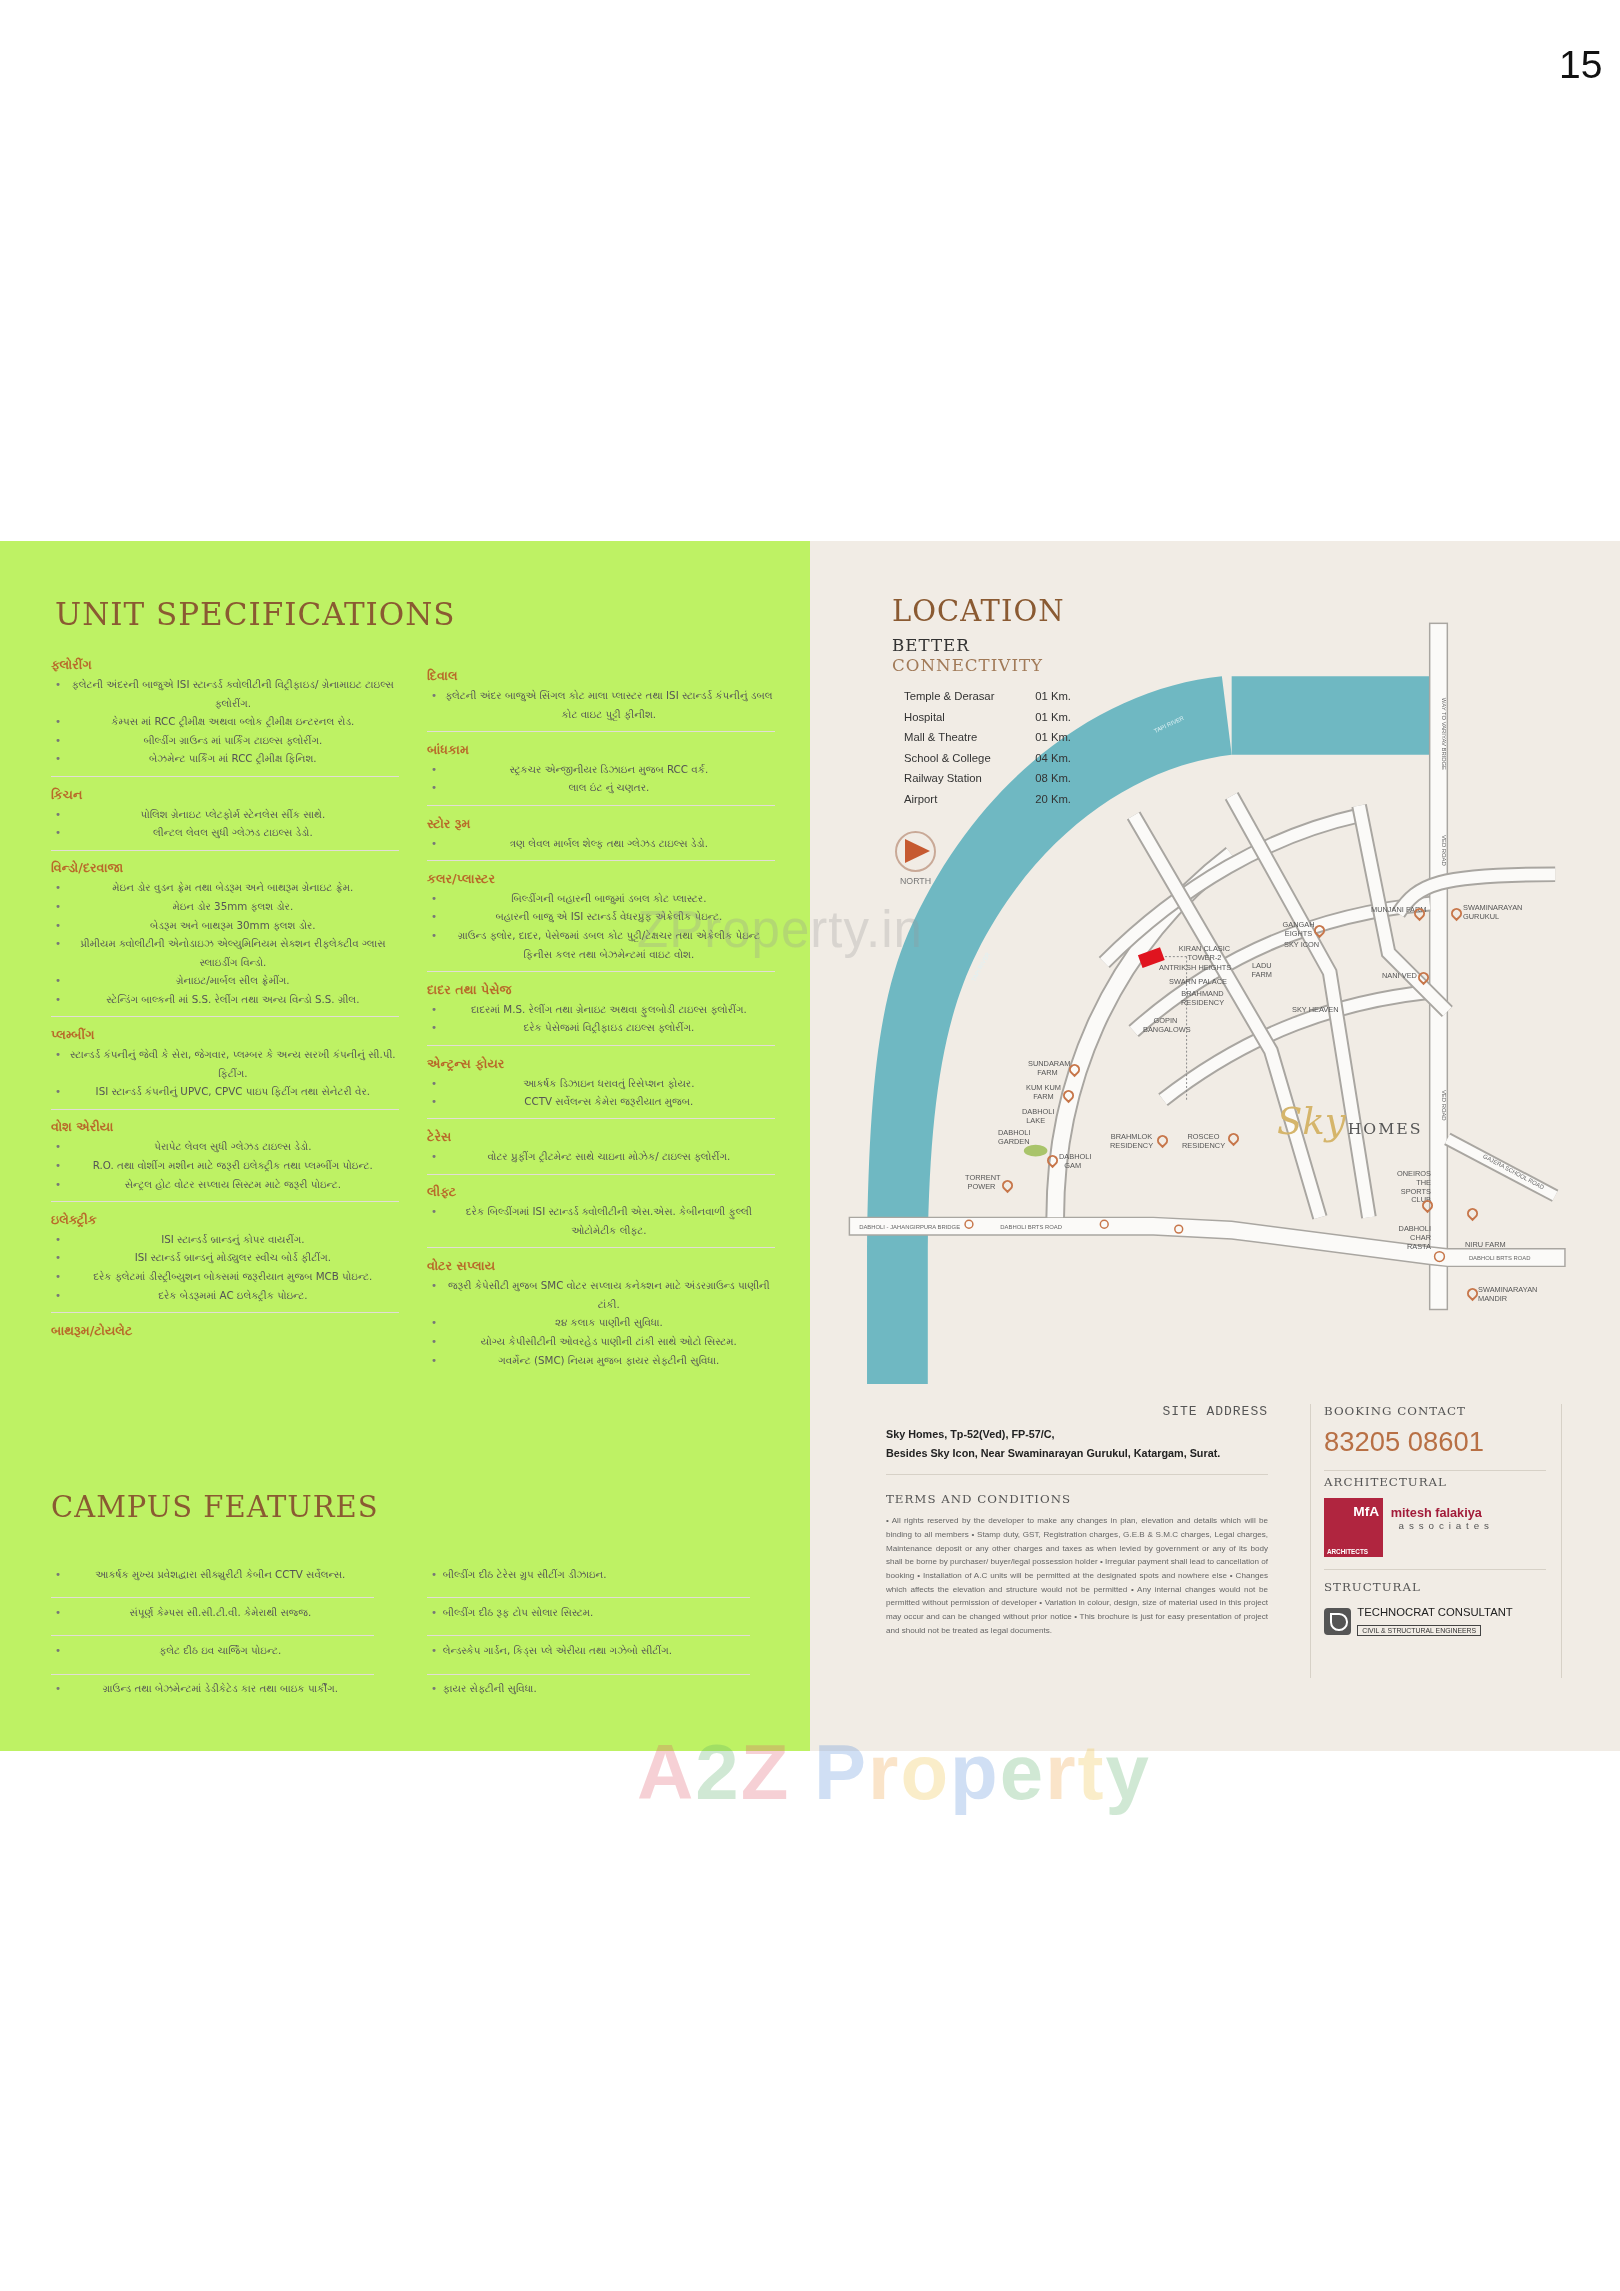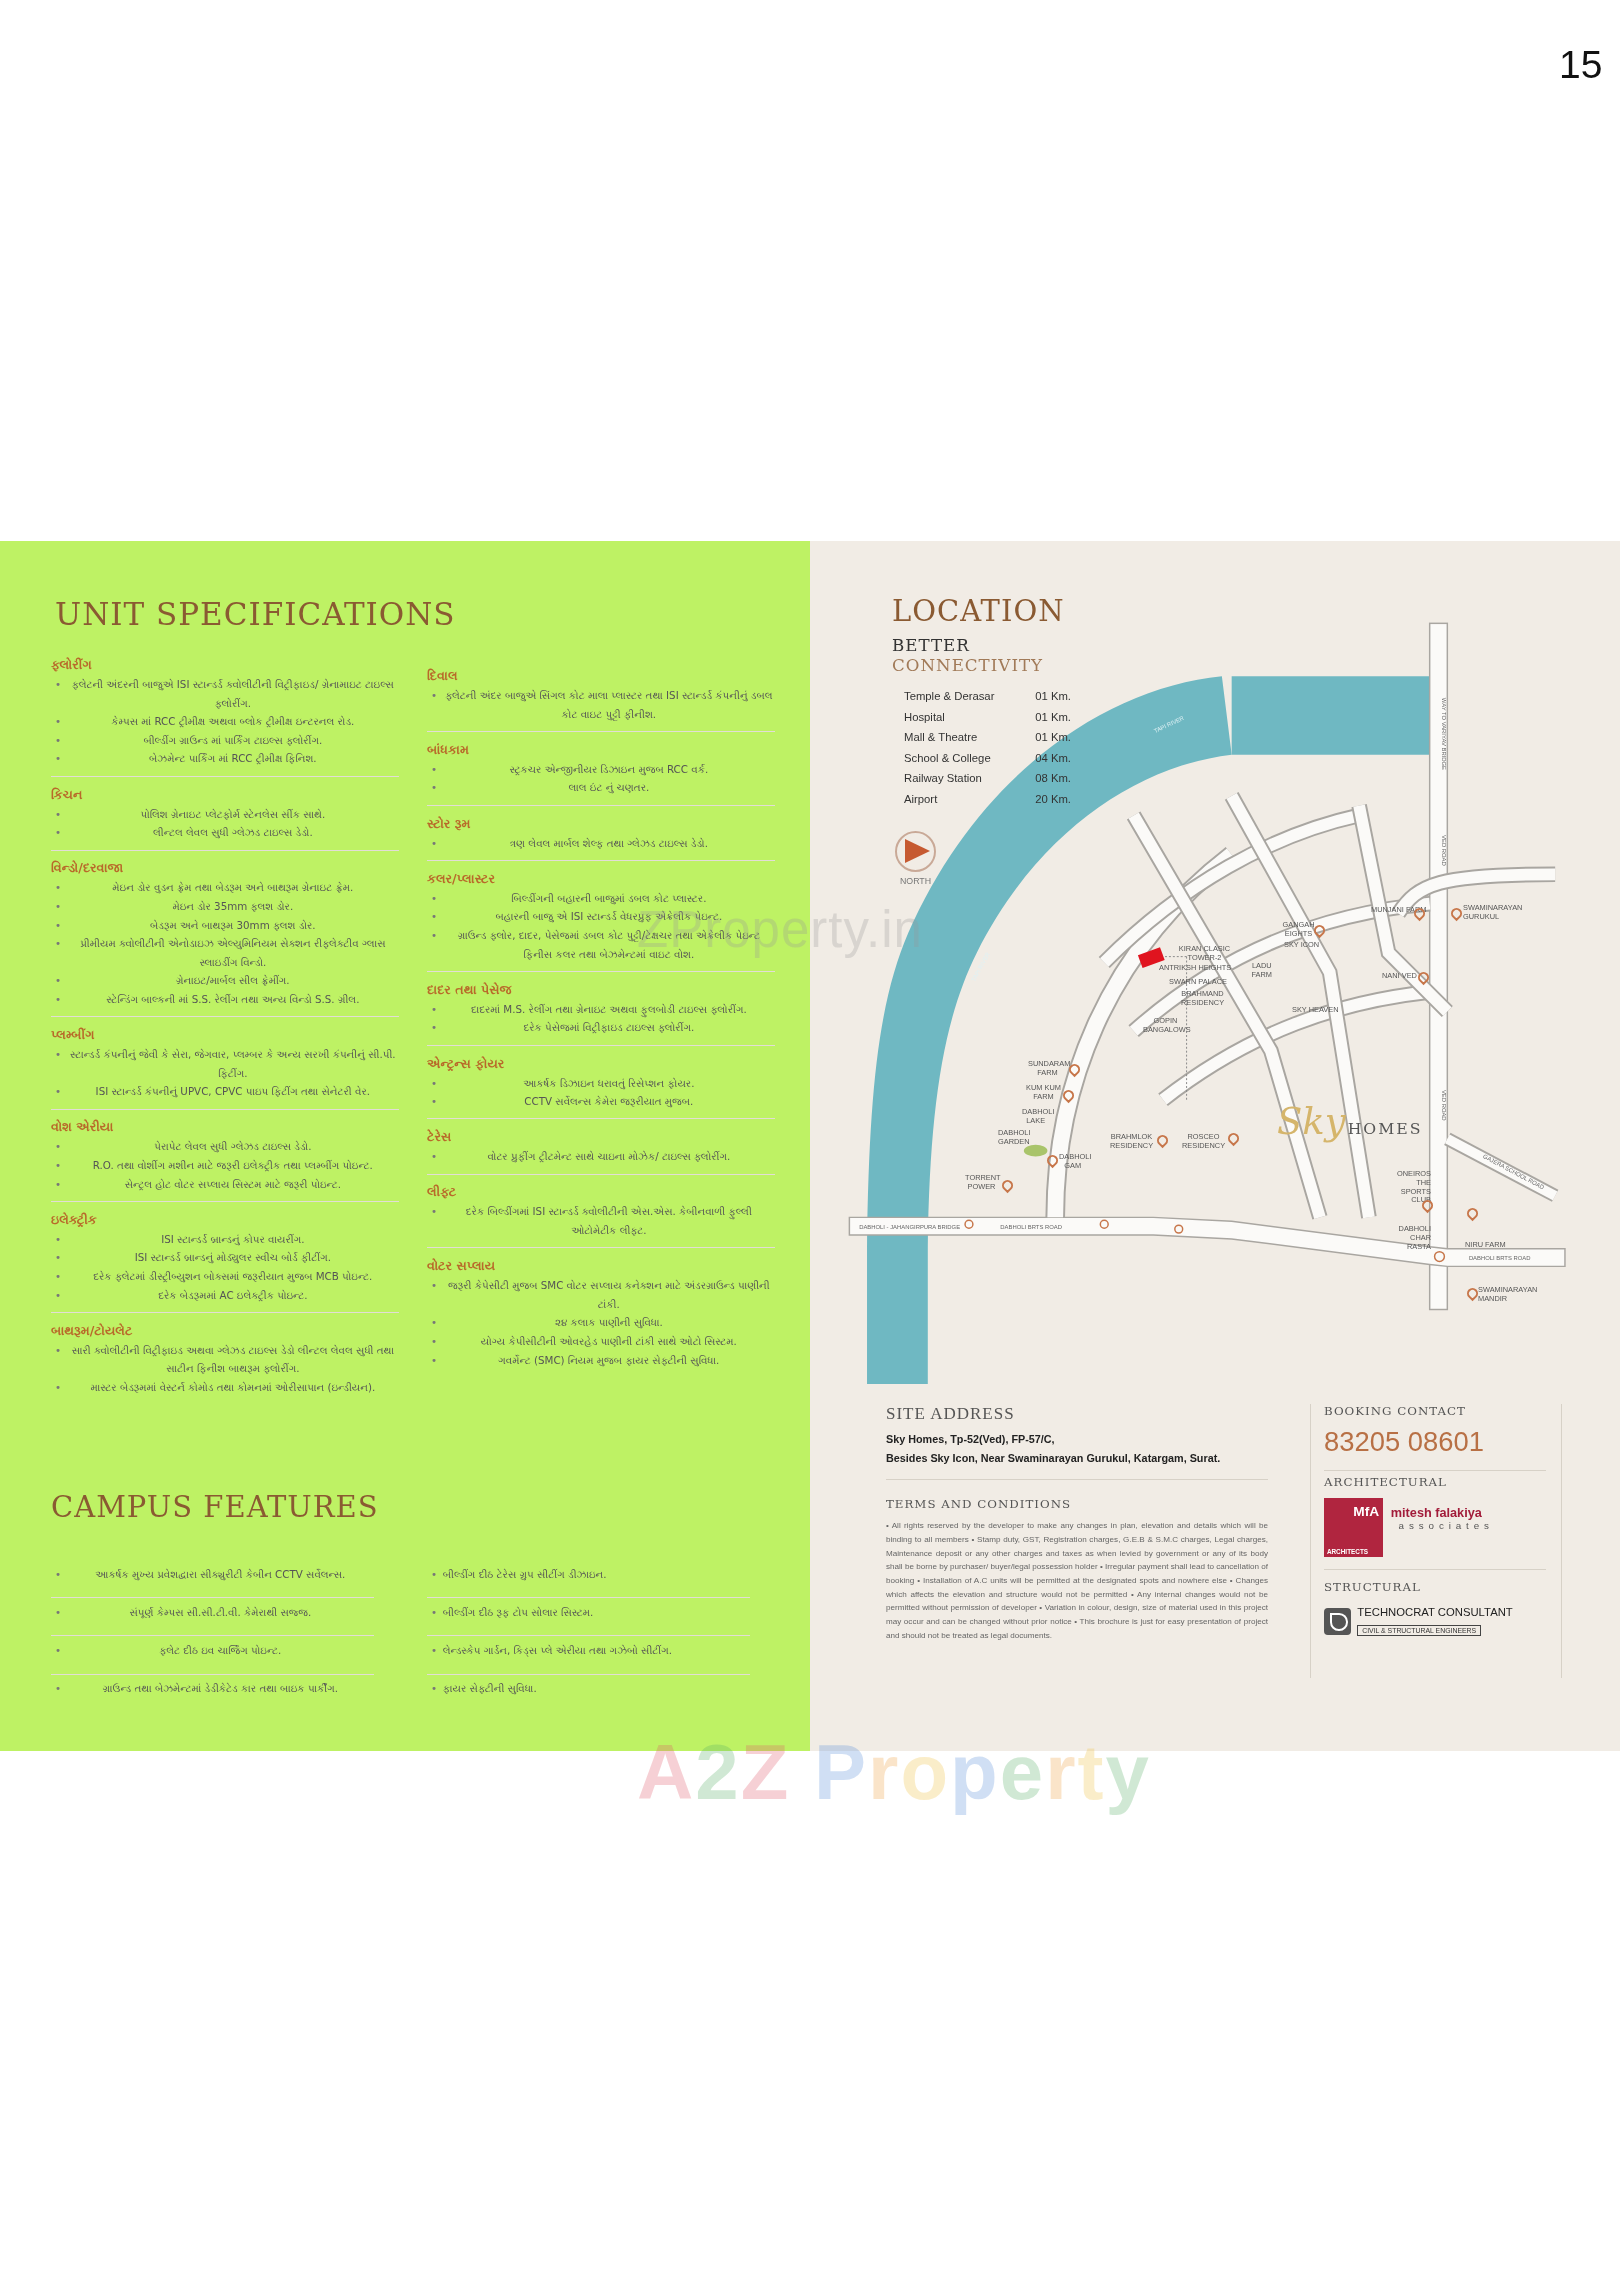--- a/index.html
+++ b/index.html
@@ -36,21 +36,21 @@
   .north-circle{width:37px;height:37px;border:2px solid #c9a997;border-radius:50%;margin:0 auto;position:relative;}
   .north-arrow{position:absolute;left:7.8px;top:5.9px;width:0;height:0;border-top:12.7px solid transparent;border-bottom:12.7px solid transparent;border-left:25.5px solid #c65a31;}
   .north-label{font-family:"Liberation Sans",sans-serif;font-size:8.8px;color:#777;margin-top:3.9px;}
   .map{position:absolute;left:0;top:0;width:811px;height:843px;}
   .maplabel{position:absolute;font-family:"Liberation Sans",sans-serif;font-size:7.4px;color:#555;text-transform:uppercase;line-height:8.8px;text-align:center;}
   .pin{position:absolute;width:6.9px;height:6.9px;border:2px solid #c7764a;border-radius:50% 50% 50% 0;transform:rotate(-45deg);}
   .sky-logo{position:absolute;left:467px;top:559px;}
   .sky-script{font-family:"DejaVu Serif",serif;font-style:italic;font-size:37px;color:#d5b56b;}
   .sky-homes{font-family:"DejaVu Serif",serif;font-size:15.7px;color:#555;letter-spacing:2px;margin-left:2px;}
   .site-block{position:absolute;left:76px;top:863px;width:382px;}
-  .site-h{font-family:Liberation Serif, serif;font-size:17px;color:#555;letter-spacing:1px;}
+  .site-h{font-family:Liberation Mono, monospace;font-size:13px;color:#555;letter-spacing:1px;text-align:right;}
   .site-addr{font-family:"Liberation Sans",sans-serif;font-size:10.8px;font-weight:bold;color:#222;line-height:19.6px;margin-top:5.9px;padding-bottom:9.8px;border-bottom:1px solid #d7d1c7;}
   .terms-h{font-family:"DejaVu Serif",serif;font-size:11.8px;color:#555;letter-spacing:1px;margin-top:17.6px;}
   .terms{font-family:"Liberation Sans",sans-serif;font-size:8.1px;color:#666;line-height:13.7px;text-align:justify;margin-top:7.8px;}
   .vline{position:absolute;left:500px;top:863px;width:1px;height:274px;background:#d7d1c7;}
   .vline2{position:absolute;left:751px;top:863px;width:1px;height:274px;background:#d7d1c7;}
   .book-h{font-family:"DejaVu Serif",serif;font-size:11.8px;color:#555;letter-spacing:1px;}
   .phone{font-family:"Liberation Sans",sans-serif;font-size:27.4px;color:#b87045;margin-top:7.8px;padding-bottom:11.8px;border-bottom:1px solid #d7d1c7;}
   .arch-h{font-family:"DejaVu Serif",serif;font-size:11.8px;color:#555;letter-spacing:1px;margin-top:4px;}
   .mfa{display:flex;align-items:flex-start;margin-top:9.8px;padding-bottom:11.8px;border-bottom:1px solid #d7d1c7;}
   .mfa-box{width:59px;height:59px;background:#b0253f;position:relative;}
@@ -127,24 +127,20 @@
           <h3>ઇલેક્ટ્રીક</h3>
           <ul>
             <li>ISI સ્ટાન્ડર્ડ બ્રાન્ડનું કોપર વાયરીંગ.</li>
             <li>ISI સ્ટાન્ડર્ડ બ્રાન્ડનું મોડ્યુલર સ્વીચ બોર્ડ ફીટીંગ.</li>
             <li>દરેક ફ્લેટમાં ડીસ્ટ્રીબ્યુશન બોક્સમાં જરૂરીયાત મુજબ MCB પોઇન્ટ.</li>
             <li>દરેક બેડરૂમમાં AC ઇલેક્ટ્રીક પોઇન્ટ.</li>
           </ul>
         </div>
         <div class="spec">
           <h3>બાથરૂમ/ટોયલેટ</h3>
-          <ul>
-            <li>સારી ક્વોલીટીની વિટ્રીફાઇડ અથવા ગ્લેઝડ ટાઇલ્સ ડેડો લીન્ટલ લેવલ સુધી તથા સાટીન ફિનીશ બાથરૂમ ફ્લોરીંગ.</li>
-            <li>માસ્ટર બેડરૂમમાં વેસ્ટર્ન કોમોડ તથા કોમનમાં ઓરીસાપાન (ઇન્ડીયન).</li>
-          </ul>
         </div>
       </div>
     <div class="col col-b" id="colB">
         <div class="spec">
           <h3>દિવાલ</h3>
           <ul>
             <li>ફ્લેટની અંદર બાજુએ સિંગલ કોટ માલા પ્લાસ્ટર તથા ISI સ્ટાન્ડર્ડ કંપનીનું ડબલ કોટ વાઇટ પુટ્ટી ફીનીશ.</li>
           </ul>
         </div>
         <div class="spec">

